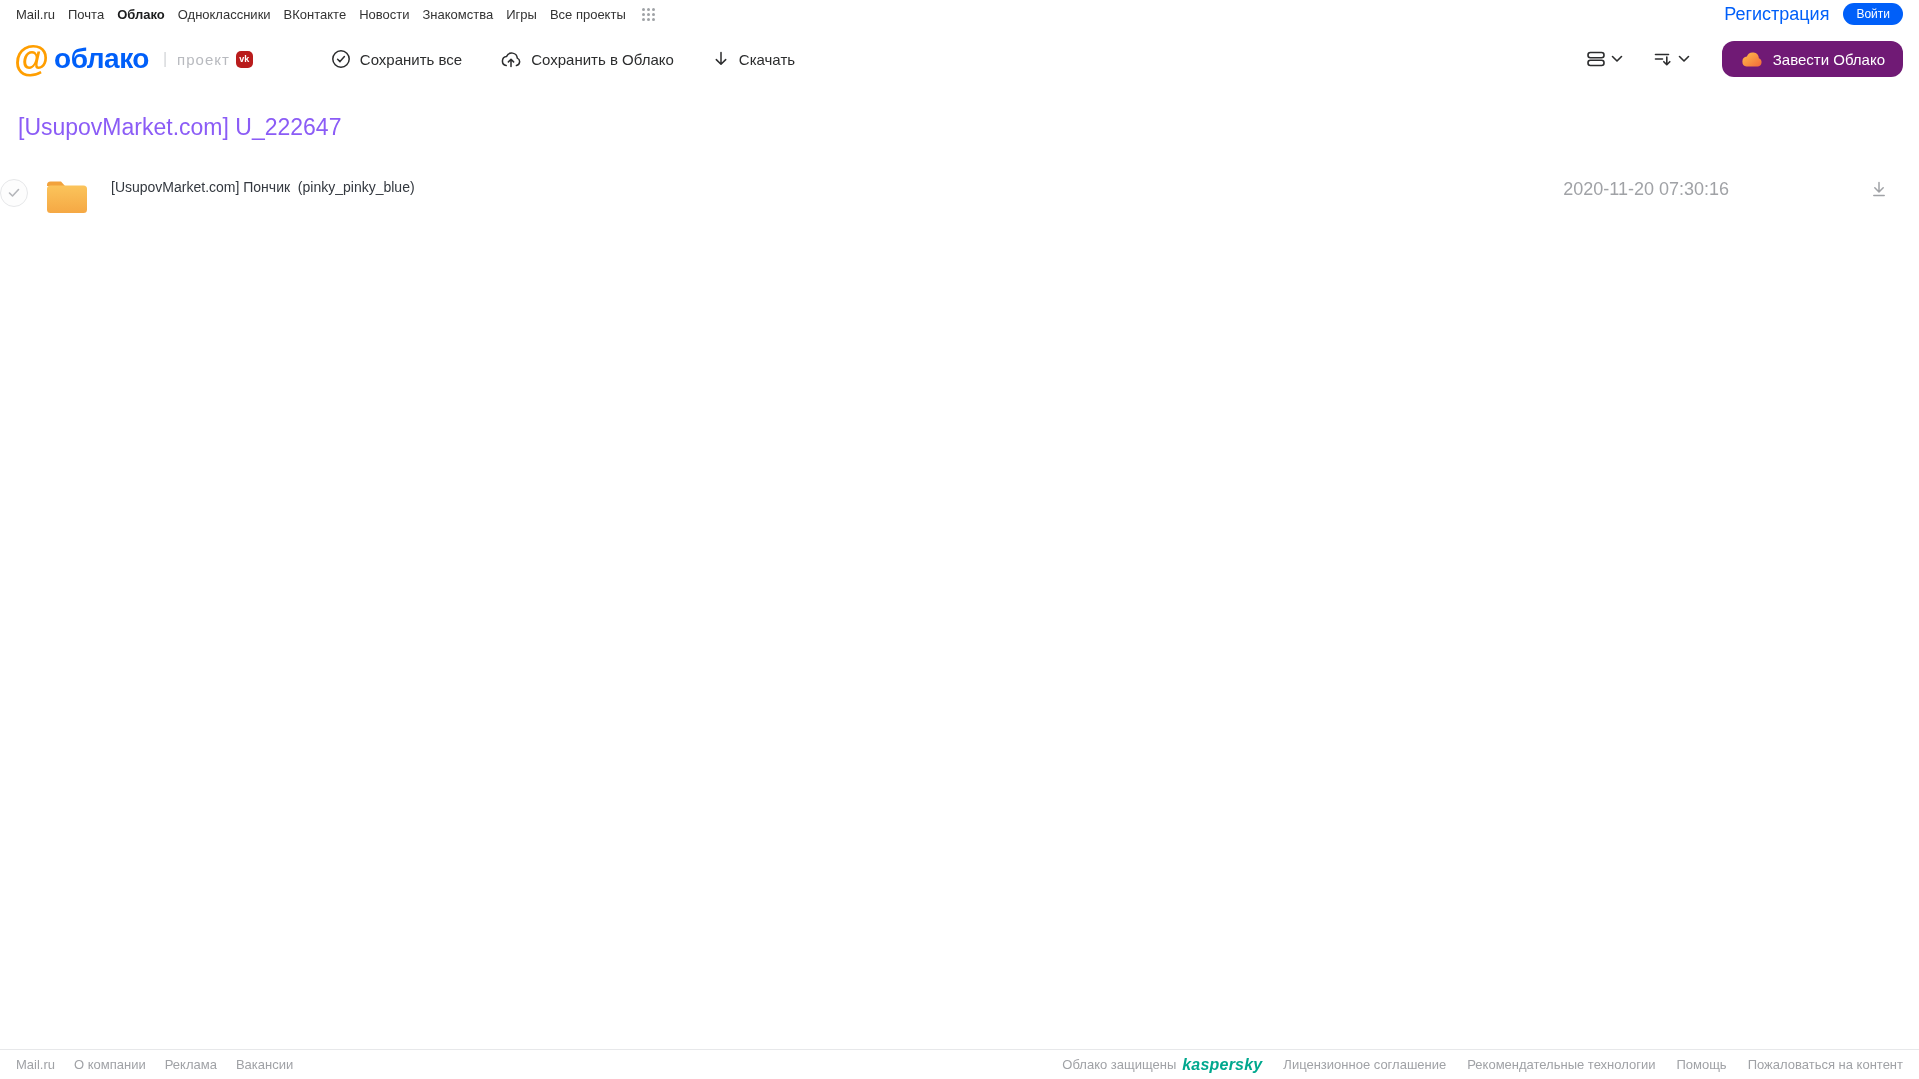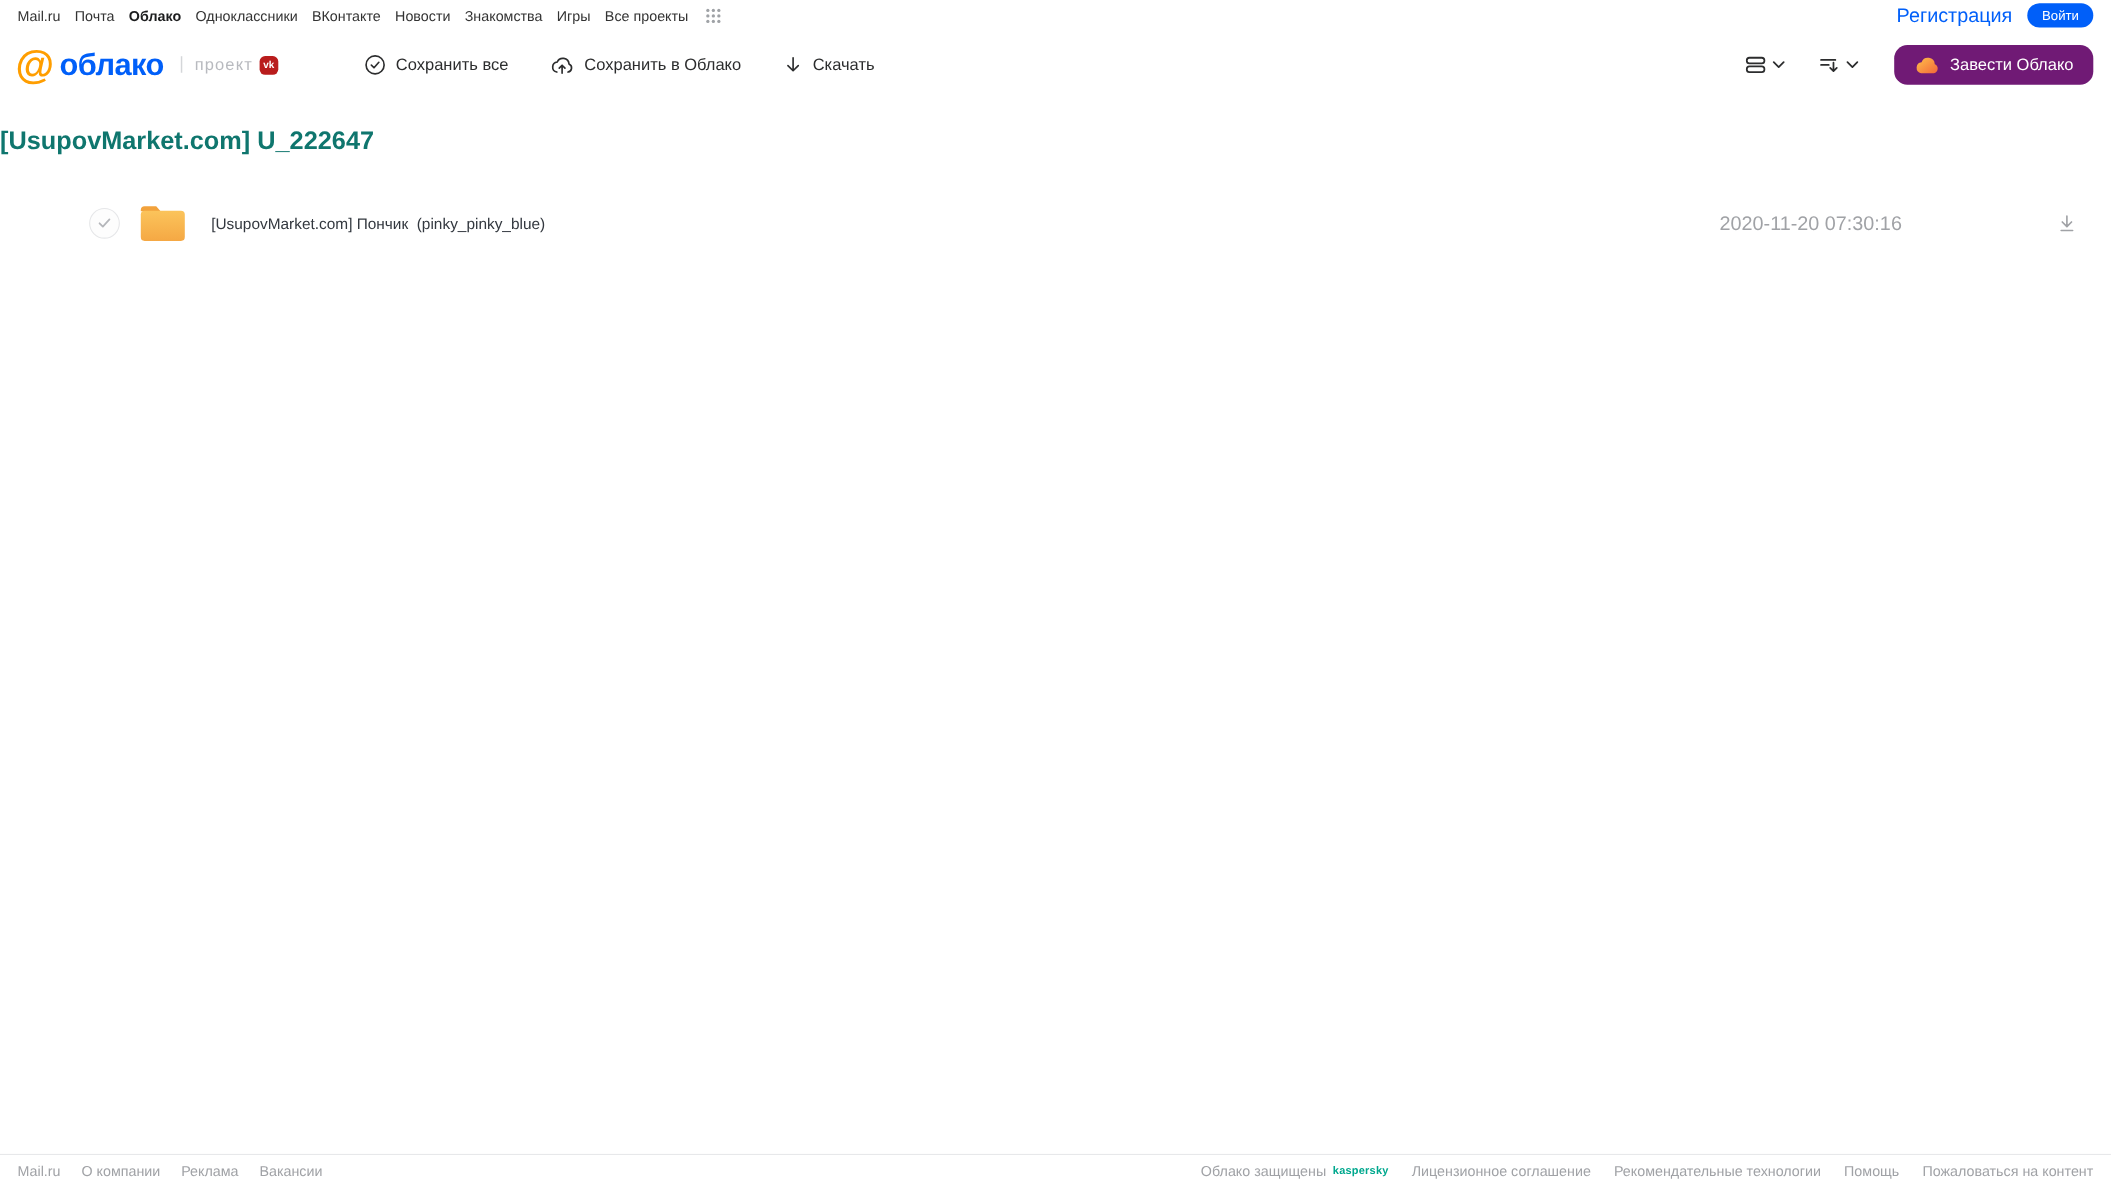--- a/index.html
+++ b/index.html
@@ -34,39 +34,39 @@
   .header-right { margin-left: auto; display: flex; align-items: center; }
   .icon-btn { display: flex; align-items: center; gap: 5px; background: none; border: none;
     cursor: pointer; padding: 4px; }
   .icon-btn + .icon-btn { margin-left: 22px; }
   .get-cloud-btn { margin-left: 28px; height: 36px; display: flex; align-items: center; gap: 9px;
     background: #701a75; color: #fff; border: none; border-radius: 12px; padding: 0 18px;
     font-family: inherit; font-size: 15px; cursor: pointer; }
 
   
   .main { padding: 24px 0 0 0; }
-  .page-title { font-size: 23px; font-weight: 700; color: #0f766e; }
+  .page-title { font-size: 23px; font-weight: 400; color: #8b5cf6; padding-left: 18px; }
   .file-list { margin-top: 38px; }
-  .file-row { height: 48px; display: flex; align-items: center; padding-left: 33px; cursor: pointer; margin-left: 48px; }
+  .file-row { height: 48px; display: flex; align-items: flex-start; cursor: pointer; }
   .row-check { width: 28px; height: 28px; border-radius: 50%; border: 1px solid #e6e7e9;
     background: #fdfdfd; display: flex; align-items: center; justify-content: center; cursor: pointer; }
   .folder-icon { margin-left: 17px; display: inline-flex; }
   .file-name { margin-left: 22px; font-size: 14px; color: #33383f; white-space: pre; text-decoration: none; flex: 1; }
   .file-date { font-size: 18px; color: #a0a2a6; width: 200px; text-align: right; }
   .row-download { margin: 0 30px 0 140px; background: none; border: none; cursor: pointer; display: inline-flex; }
 
   
   .footer { position: absolute; left: 0; right: 0; bottom: 0; height: 30px;
     border-top: 1px solid #e7e8ea; background: #fff; display: flex; align-items: center;
     padding: 0 16px; font-size: 13px; color: #a0a2a6; }
   .footer a { color: #a0a2a6; text-decoration: none; cursor: pointer; }
   .footer-left { display: flex; gap: 19px; }
   .footer-right { margin-left: auto; display: flex; align-items: center; gap: 21px; }
   .kaspersky-wrap { display: flex; align-items: center; gap: 6px; }
-  .kaspersky-logo { color: #00a88e; font-weight: bold; font-size: 10px; letter-spacing: 0.2px; }
+  .kaspersky-logo { color: #00a88e; font-weight: bold; font-size: 16px; letter-spacing: 0.2px; font-style: italic; }
 
   svg { display: block; }
 </style>
 </head>
 <body>
 
 <div class="topnav">
   <nav class="topnav-links">
     <a>Mail.ru</a>
     <a>Почта</a>

